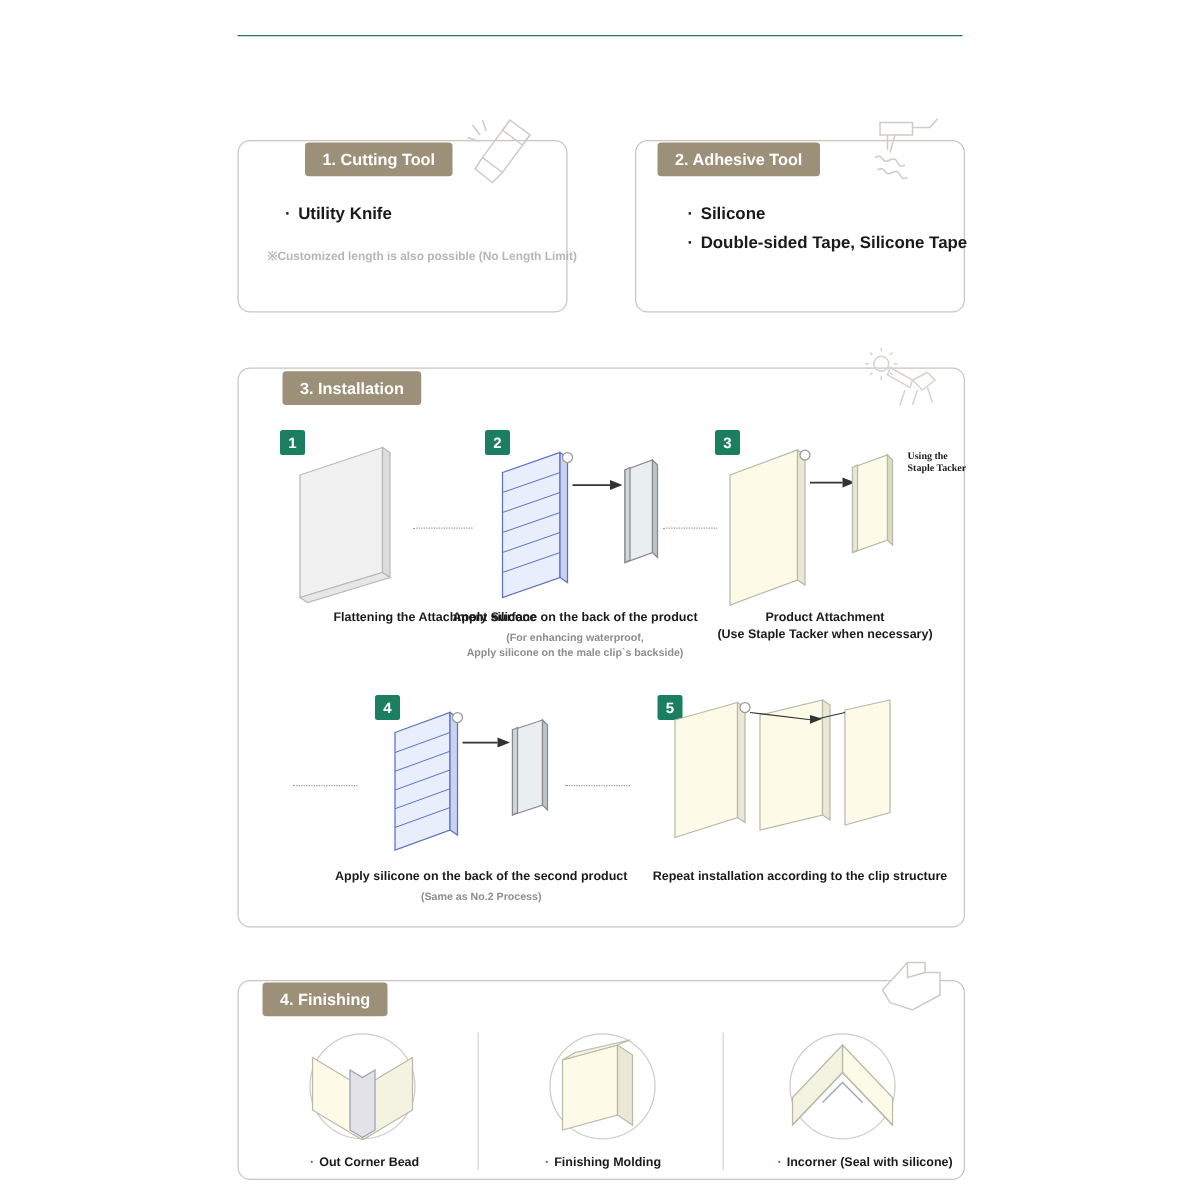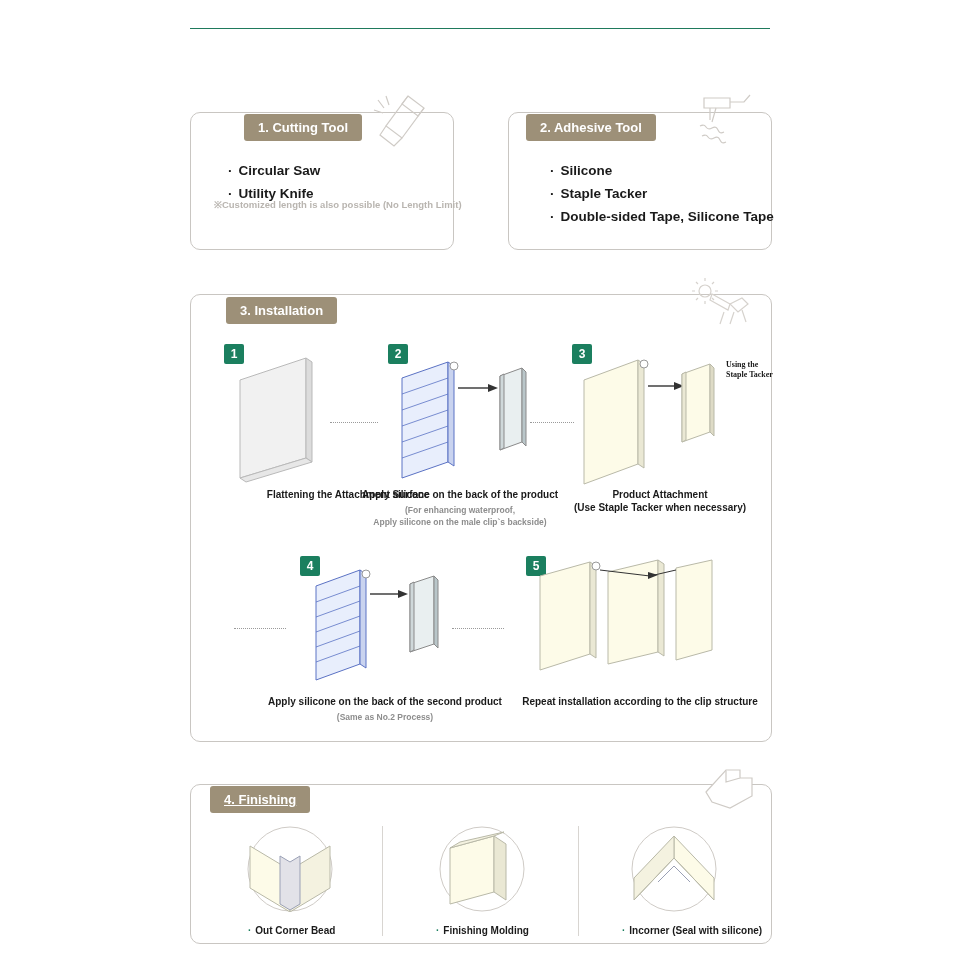--- a/index.html
+++ b/index.html
@@ -136,21 +136,20 @@
   <g stroke="#cfcbc6" stroke-width="1.2" fill="none">
     <path d="M36,4 L52,16 L30,46 L14,34 Z"></path>
     <path d="M36,4 L30,12 L46,24 L52,16"></path>
     <path d="M14,34 L8,43 L22,54 L30,46"></path>
     <path d="M6,8 L12,16 M14,4 L17,13 M2,18 L11,21"></path>
   </g>
 </svg>
 
 <div class="bullets" style="left:228px; top:162px; width:220px;">
   <ul>
-    <li><span class="bdot">·</span><span>Circular Saw</span></li>
     <li><span class="bdot">·</span><span>Utility Knife</span></li>
   </ul>
 </div>
 <div class="note-small" style="left:214px; top:198px;">
   <span>※Customized length is also possible (No Length Limit)</span>
 </div>
 
 <div class="panel" style="left:508px; top:112px; width:264px; height:138px;">
 </div>
 <div class="panel-label" style="left:526px; top:114px;">
@@ -163,21 +162,20 @@
     <path d="M40,10 L54,10 L60,3"></path>
     <path d="M20,16 L20,28 M26,16 L22,30"></path>
     <path d="M10,34 C18,30 14,40 22,36 C30,32 26,44 34,40"></path>
     <path d="M12,44 C20,40 16,50 24,46 C32,42 28,54 36,50"></path>
   </g>
 </svg>
 
 <div class="bullets" style="left:528px; top:162px; width:240px;margin-left:22px;">
   <ul>
     <li><span class="bdot">·</span><span>Silicone</span></li>
-    <li><span class="bdot">·</span><span>Staple Tacker</span></li>
     <li><span class="bdot">·</span><span>Double-sided Tape, Silicone Tape</span></li>
   </ul>
 </div>
 
 <div class="panel" style="left:190px; top:294px; width:582px; height:448px;">
 </div>
 <div class="panel-label" style="left:226px; top:297px;">
   <span>3. Installation</span>
 </div>
 
@@ -292,21 +290,21 @@
   <path d="M70,12 L120,18" stroke="#333" stroke-width="1"></path>
   <path d="M120,18 L146,12" stroke="#333" stroke-width="1"></path>
   <polygon points="118,14 128,17 118,21" fill="#333"></polygon>
 </svg>
 <div class="cap" style="left:470px; top:695px; width:340px;">
   <span>Repeat installation according to the clip structure</span>
 </div>
 
 <div class="panel" style="left:190px; top:784px; width:582px; height:160px;">
 </div>
-<div class="panel-label" style="left:210px; top:786px;text-decoration:underline;">
+<div class="panel-label" style="left:210px; top:786px;">
   <span>4. Finishing</span>
 </div>
 
 <svg class="sketch" style="left:700px; top:762px;" width="60" height="52" viewBox="0 0 60 52">
   <g stroke="#cfcbc6" stroke-width="1.2" fill="#ffffff">
     <path d="M6,30 L26,8 L40,8 L40,16 L52,16 L52,34 L30,46 L12,40 Z"></path>
     <path d="M26,8 L26,20 L40,16"></path>
   </g>
 </svg>
 

